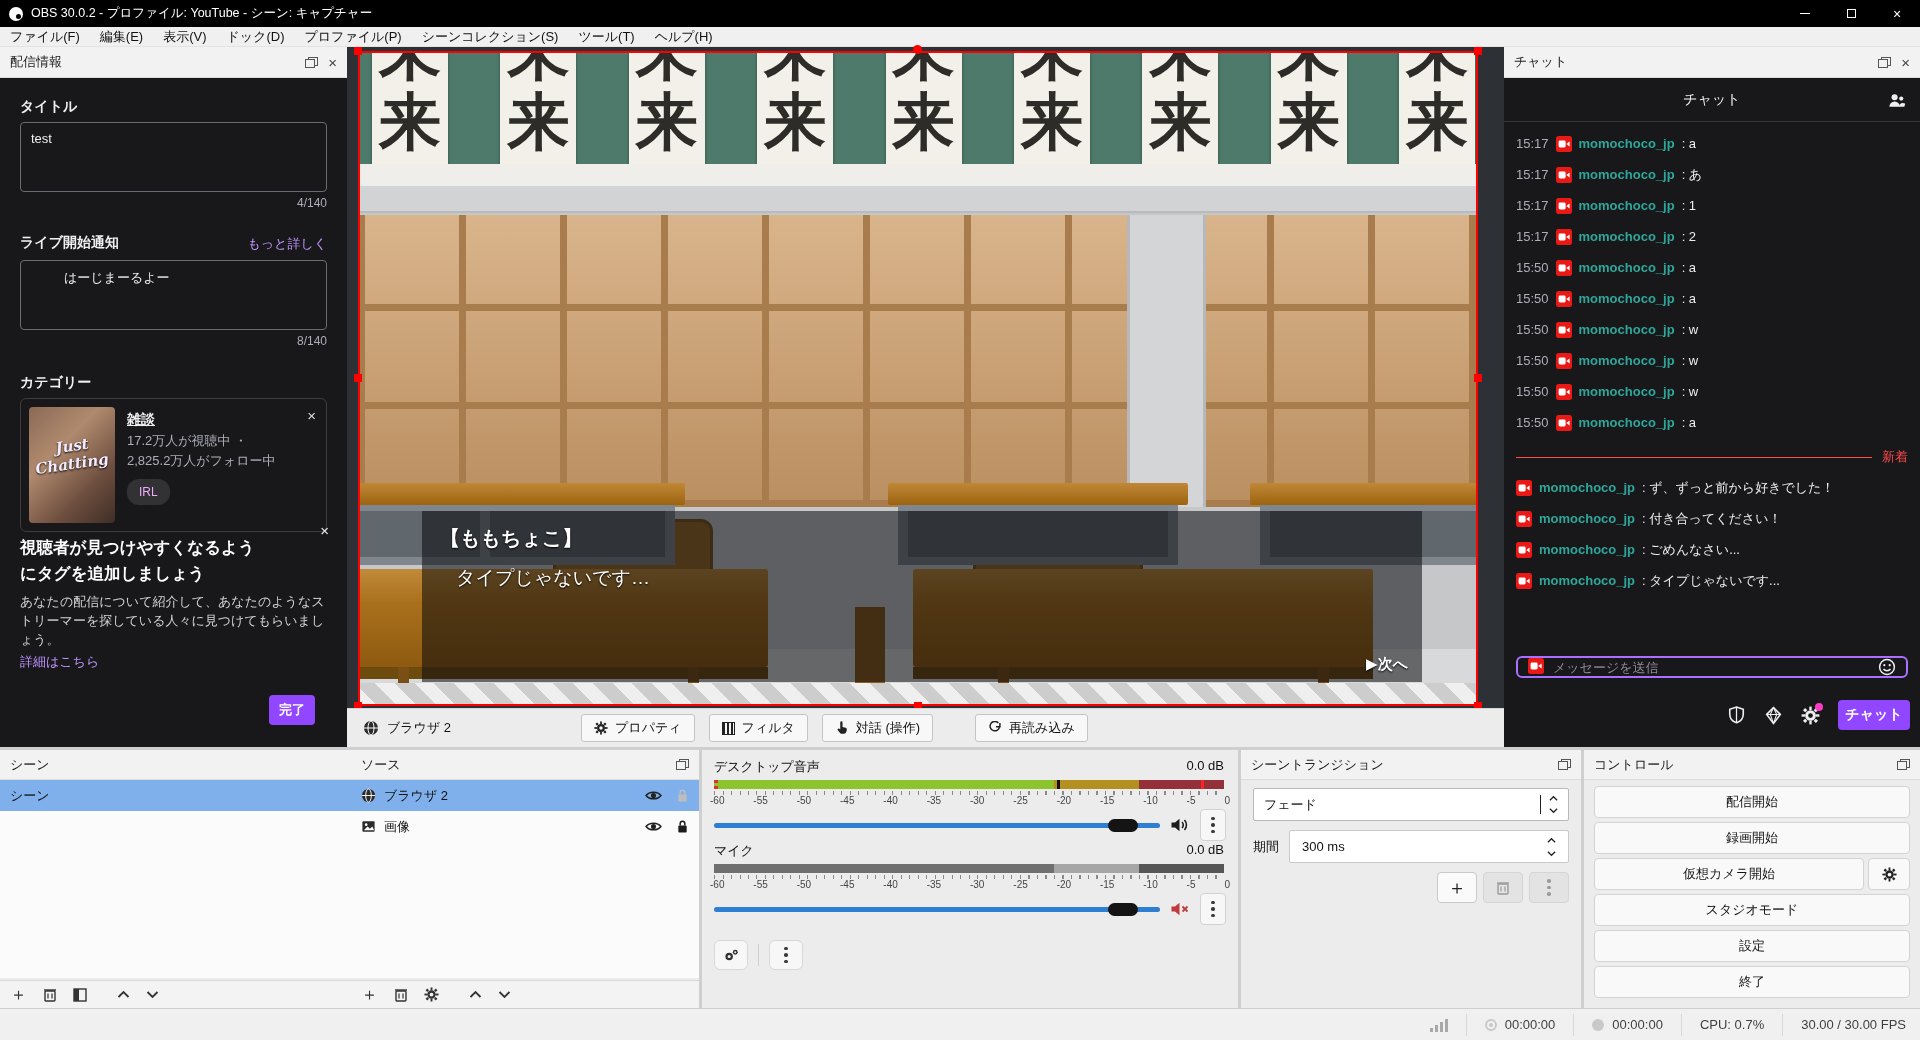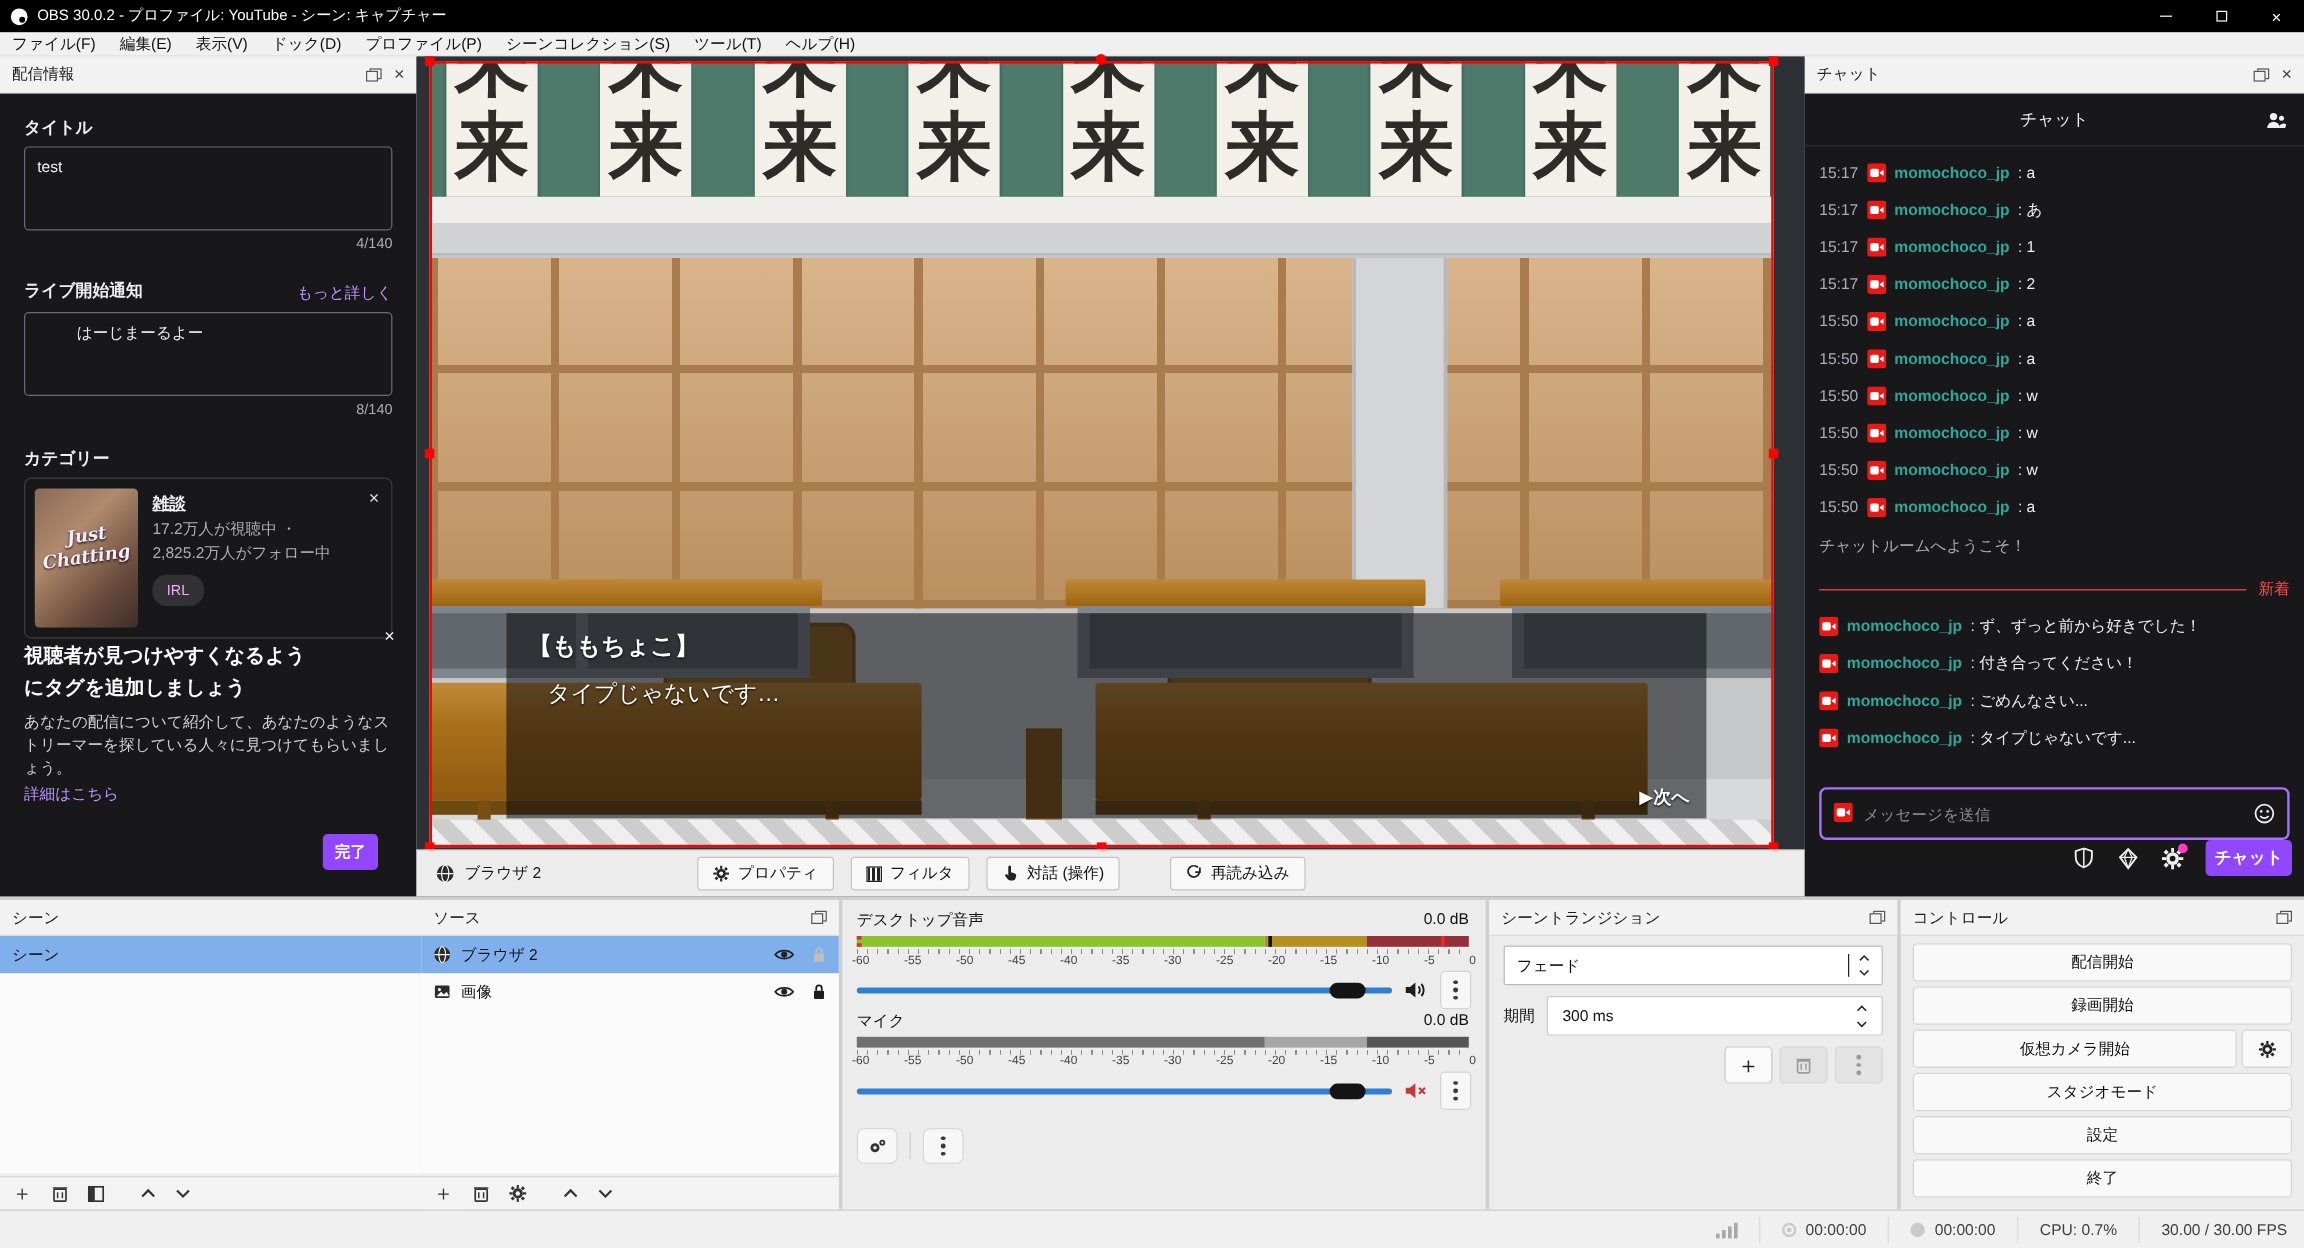--- a/index.html
+++ b/index.html
@@ -118,21 +118,21 @@
   .chat-msgs { position:absolute; left:0; top:50px; right:0; }
   .chat-row { display:flex; align-items:center; padding:5px 12px; min-height:31px; gap:7px; }
   .c-time { color:#adadb8; flex:none; }
   .badge { width:16px; height:16px; flex:none; }
   .c-user { font-weight:bold; }
   .c-text { color:#efeff1; }
   .c-sys { color:#adadb8; padding:8px 12px; }
   .new-divider { display:flex; align-items:center; gap:10px; padding:10px 12px 6px 12px; }
   .new-divider .line { flex:1; height:1px; background:#ff4a4a; }
   .new-divider .lbl { color:#ff4a4a; font-size:13px; }
-  .chat-input-wrap { position:absolute; left:12px; right:12px; top:578px; height:44px;
+  .chat-input-wrap { position:absolute; left:12px; right:12px; top:578px; height:22px;
     border:2px solid #a970ff; border-radius:6px; display:flex; align-items:center; padding:0 10px; gap:9px; }
   .chat-input-field { flex:1; background:transparent; border:none; outline:none; color:#efeff1; font-size:13px; font-family:inherit; }
   .chat-input-field::placeholder { color:#8f8a97; }
   .chat-actions { position:absolute; right:10px; top:622px; display:flex; align-items:center; gap:18px; }
   .send-btn { width:72px; height:30px; border:none; border-radius:4px; color:#fff; font-size:14px; font-weight:bold; }
   .gear-wrap { position:relative; display:inline-flex; }
   .gear-dot { position:absolute; right:-3px; top:-3px; width:8px; height:8px; border-radius:50%; background:#ff3cc8; }
 
   
   .bdock { position:absolute; top:750px; height:258px; background:#ececec; }
@@ -533,21 +533,20 @@
         <div class="chat-row">
           <span class="c-time">15:50</span>
           <svg class="badge" viewBox="0 0 16 16">
             <rect width="16" height="16" rx="2.5" fill="#e91916"></rect>
             <rect x="2.6" y="4.6" width="7" height="6.8" rx="1.4" fill="#fff"></rect>
             <path d="M10.2 8 L13.6 5.4 v5.2 Z" fill="#fff"></path>
           </svg>
           <span class="c-user" style="color:#2fa69a">momochoco_jp</span>
           <span class="c-text">: a</span>
         </div>
-        <div class="c-sys">チャットルームへようこそ！</div>
         <div class="new-divider">
           <span class="line"></span>
           <span class="lbl">新着</span>
         </div>
         <div class="chat-row">
           <svg class="badge" viewBox="0 0 16 16">
             <rect width="16" height="16" rx="2.5" fill="#e91916"></rect>
             <rect x="2.6" y="4.6" width="7" height="6.8" rx="1.4" fill="#fff"></rect>
             <path d="M10.2 8 L13.6 5.4 v5.2 Z" fill="#fff"></path>
           </svg>

